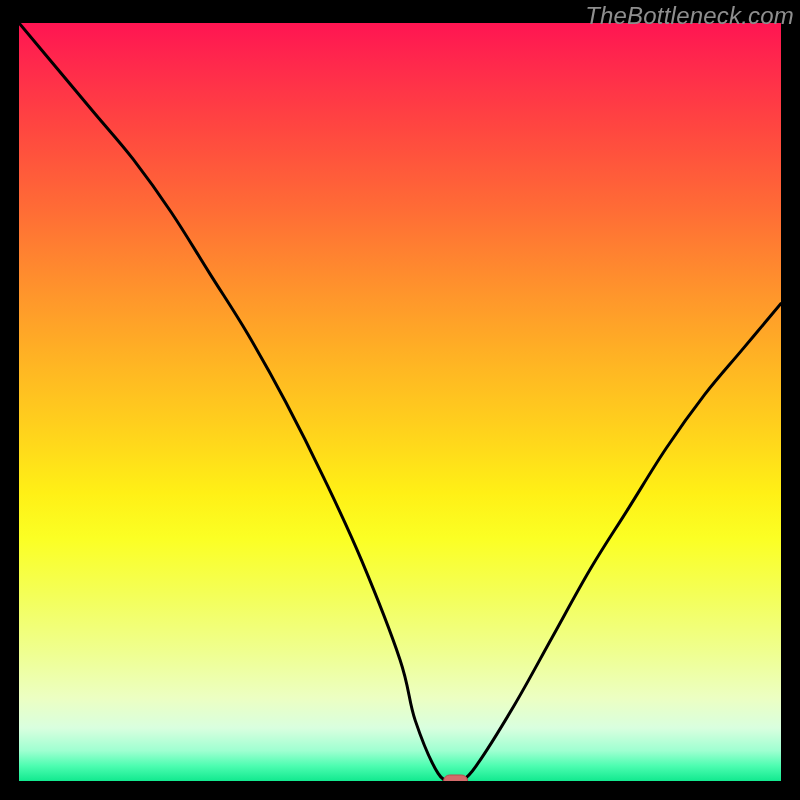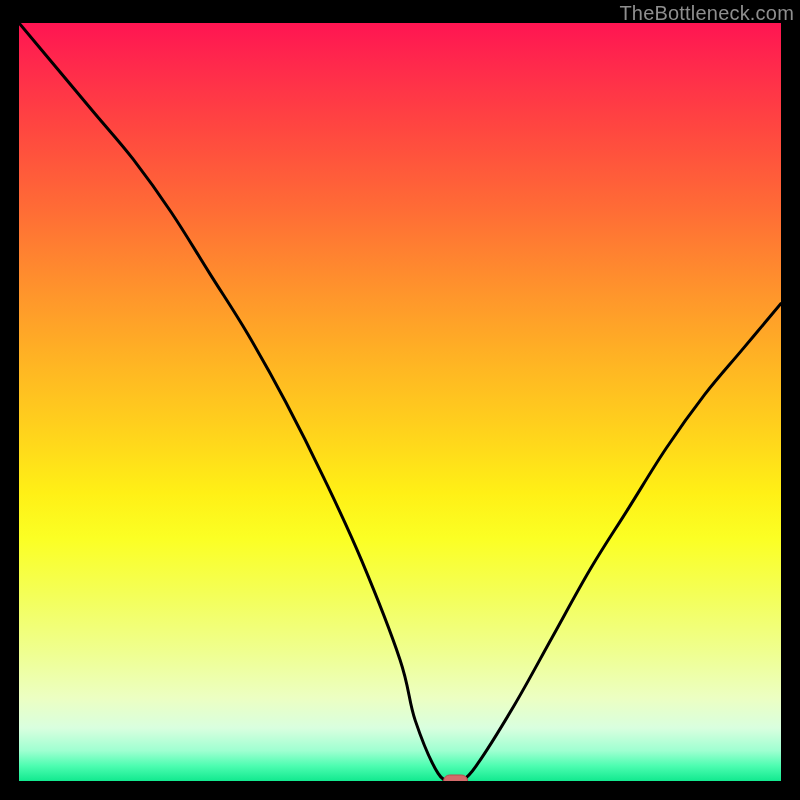--- a/index.html
+++ b/index.html
@@ -15,24 +15,25 @@
     position: relative;
     width: 800px;
     height: 800px;
     background: #000;
   }
   .attribution {
     position: absolute;
     top: 2px;
     right: 6px;
     color: #8e8e8e;
-    font-size: 20px;
+    font-size: 24px;
     font-weight: 500;
     letter-spacing: 0.2px;
     z-index: 10;
+    font-style: italic;
   }
   .plot-area {
     position: absolute;
     left: 19px;
     top: 23px;
     width: 762px;
     height: 758px;
     overflow: hidden;
   }
   .gradient {

